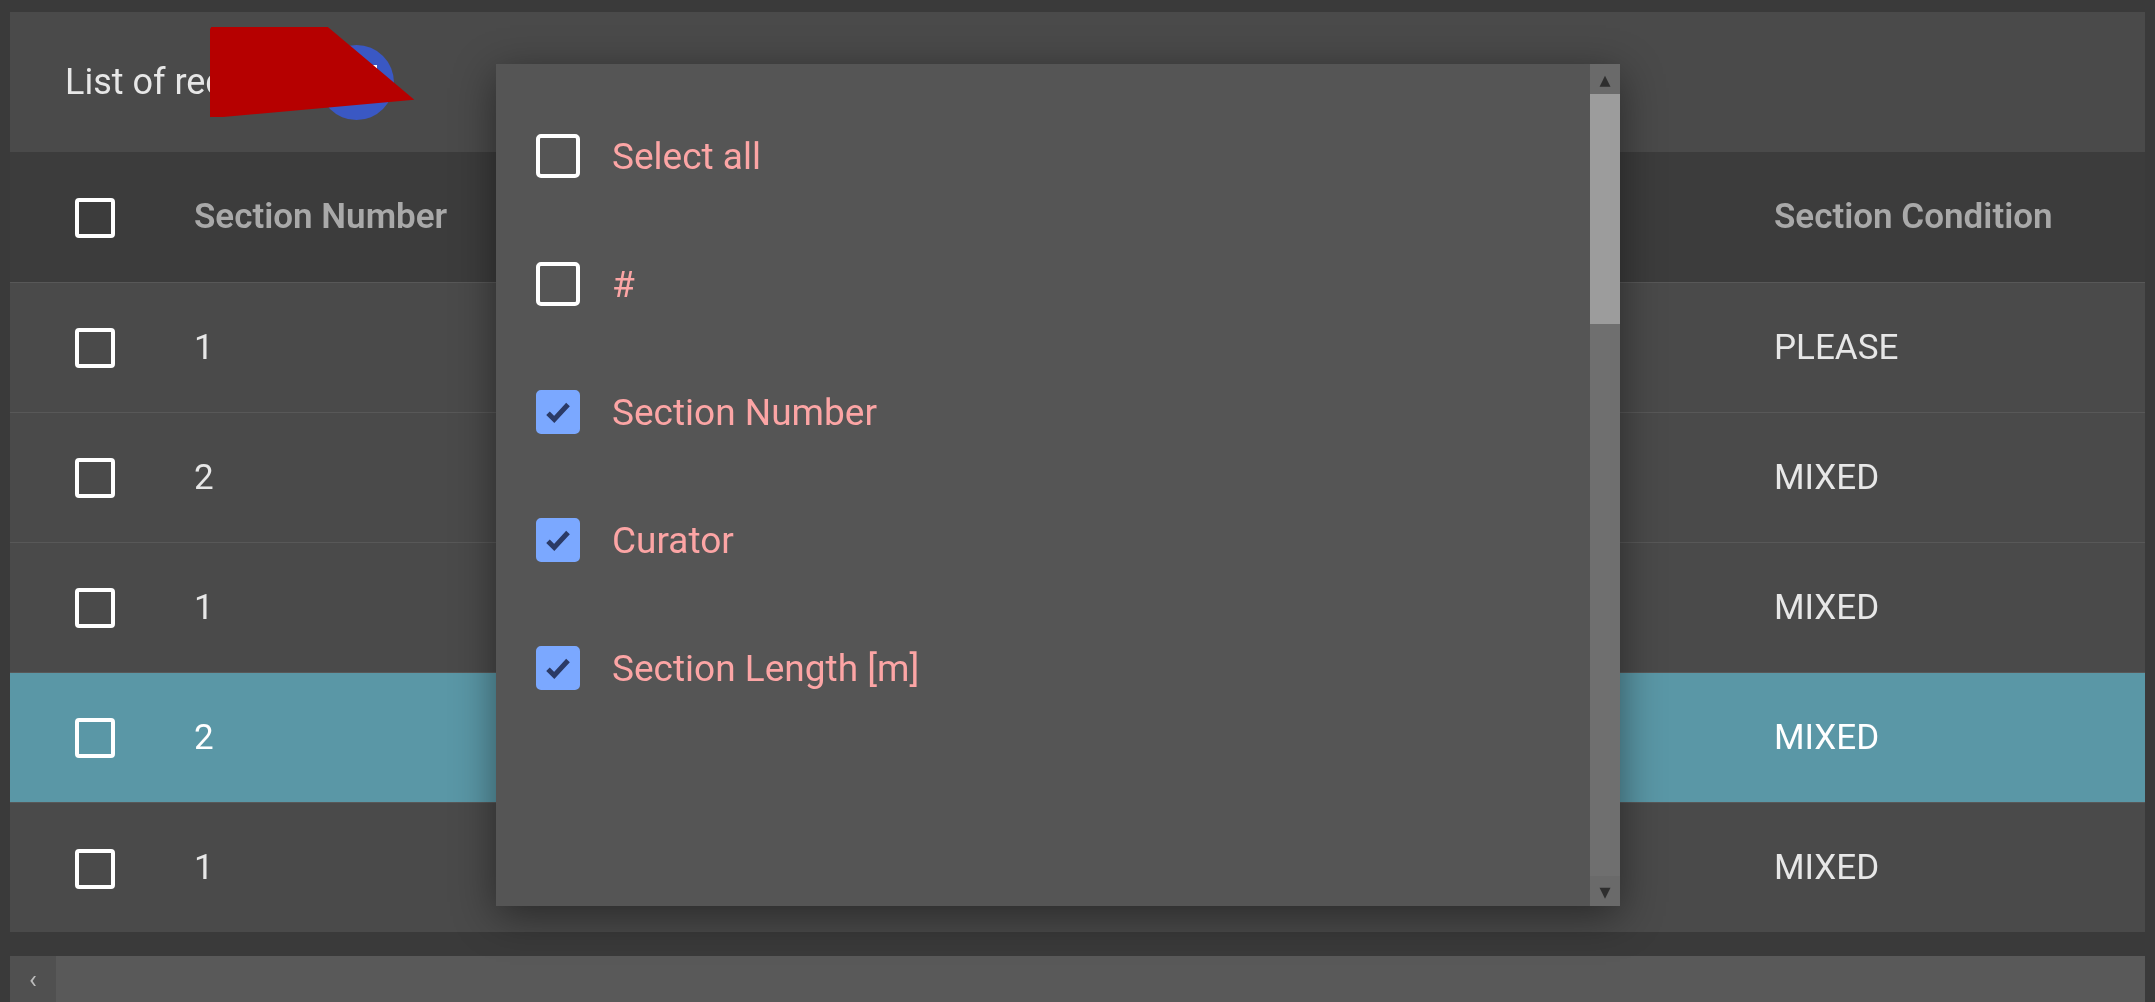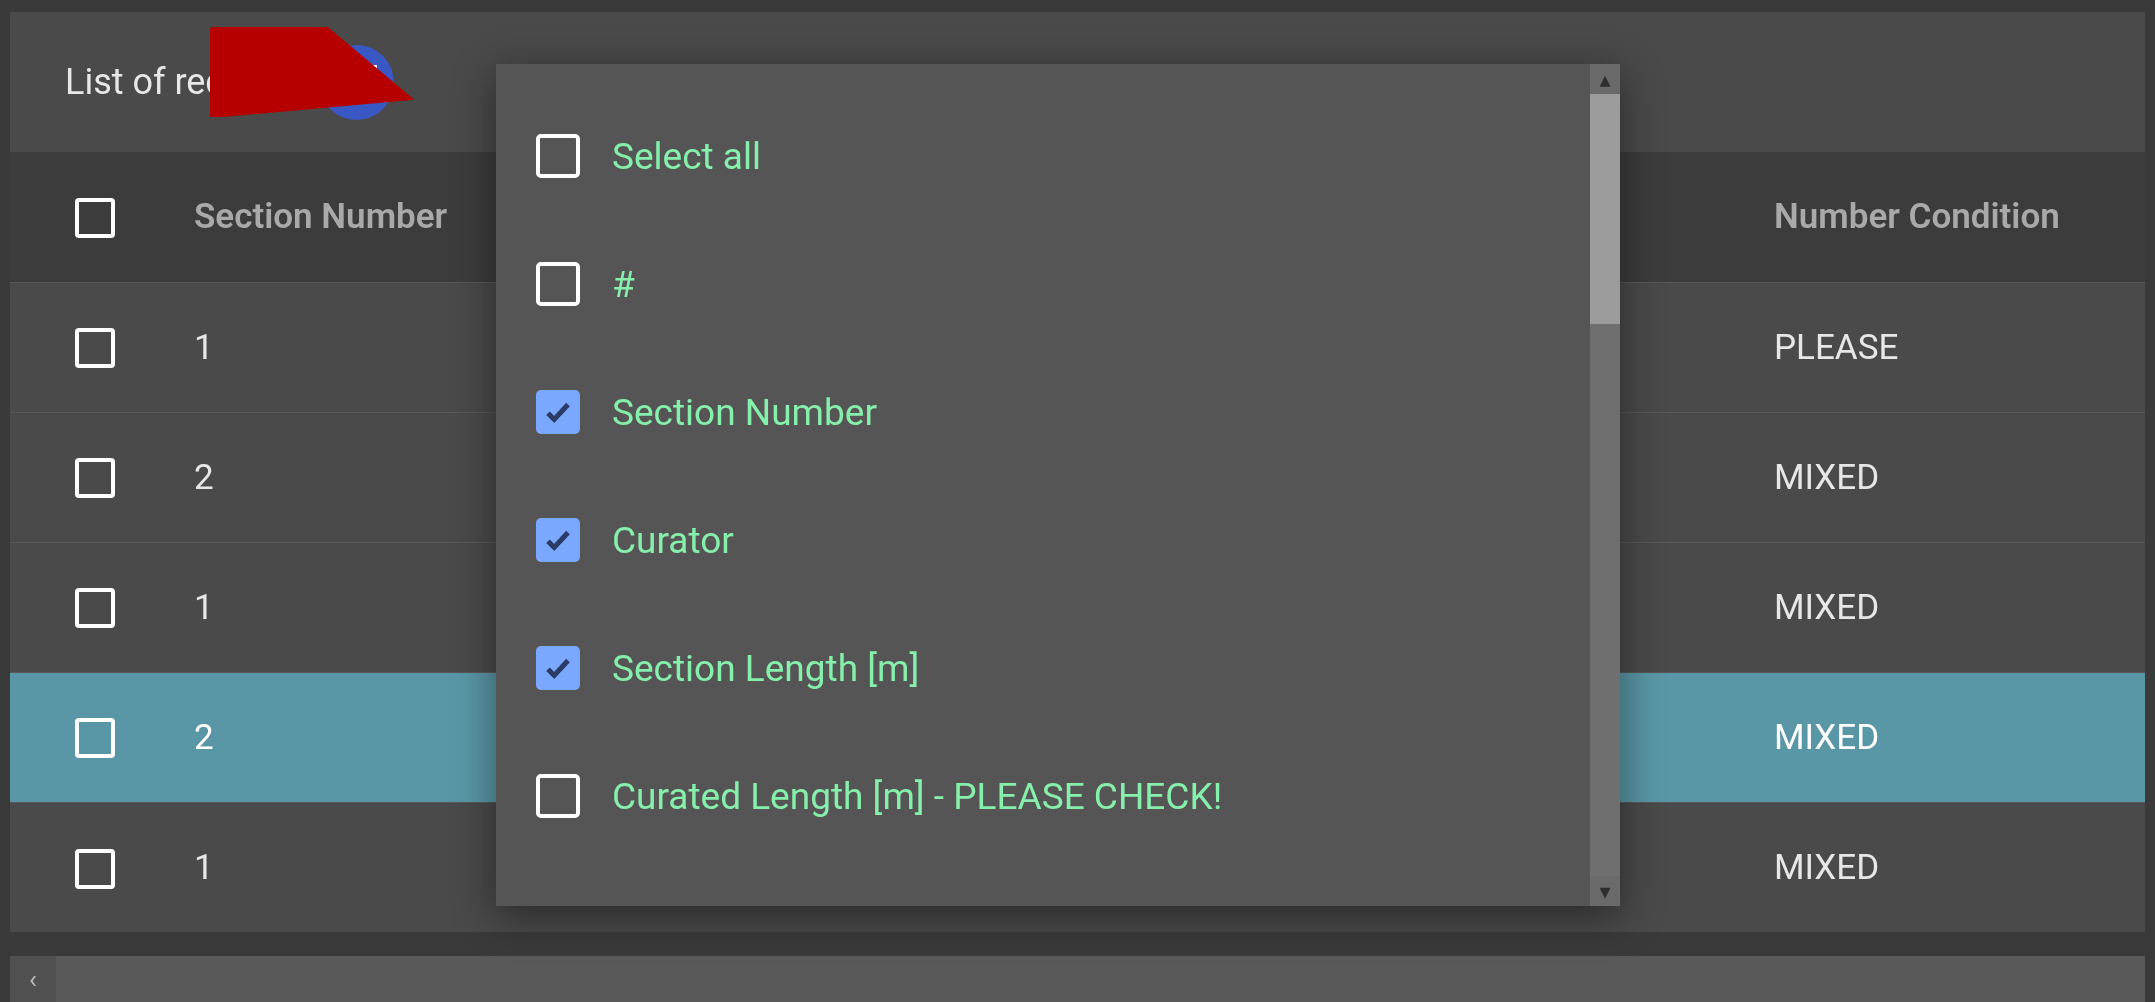--- a/index.html
+++ b/index.html
@@ -150,21 +150,21 @@
     flex-shrink: 0;
   }
   .dd-check.checked {
     background: #7ba8ff;
     border-color: #7ba8ff;
   }
   .dd-check.checked svg { display: block; }
   .dd-check svg { display: none; }
   .dd-label {
     font-size: 37px;
-    color: #86efac;
+    color: #fca5a5;
   }
 
   .dd-scroll {
     width: 30px;
     background: #6f6f6f;
     position: relative;
   }
   .dd-scroll .arrow-up, .dd-scroll .arrow-down {
     position: absolute;
     left: 0; right: 0;
@@ -244,21 +244,21 @@
       </colgroup>
       <thead>
         <tr>
           <th class="chk-col">
             <span class="cbox"></span>
           </th>
           <th>Section Number</th>
           <th>Curator</th>
           <th>Section Length [m]</th>
           <th>Core Catcher</th>
-          <th>Number Condition</th>
+          <th>Section Condition</th>
         </tr>
       </thead>
       <tbody>
         <tr>
           <td class="chk-col"><span class="cbox"></span></td>
           <td>1</td>
           <td></td>
           <td></td>
           <td></td>
           <td>PLEASE</td>
@@ -344,26 +344,20 @@
 
         <div class="dd-item">
           <span class="dd-check checked">
             <svg width="30" height="30" viewBox="0 0 24 24">
                 <polyline points="4,13 9,18 20,6" fill="none" stroke="#2b3a66" stroke-width="4"></polyline>
               </svg>
           </span>
           <span class="dd-label">Section Length [m]</span>
         </div>
 
-        <div class="dd-item">
-          <span class="dd-check">
-            
-          </span>
-          <span class="dd-label">Curated Length [m] - PLEASE CHECK!</span>
-        </div>
 
       </div>
       <div class="dd-scroll">
         <div class="arrow-up">▴</div>
         <div class="thumb"></div>
         <div class="arrow-down">▾</div>
       </div>
     </div>
 
   </div>

